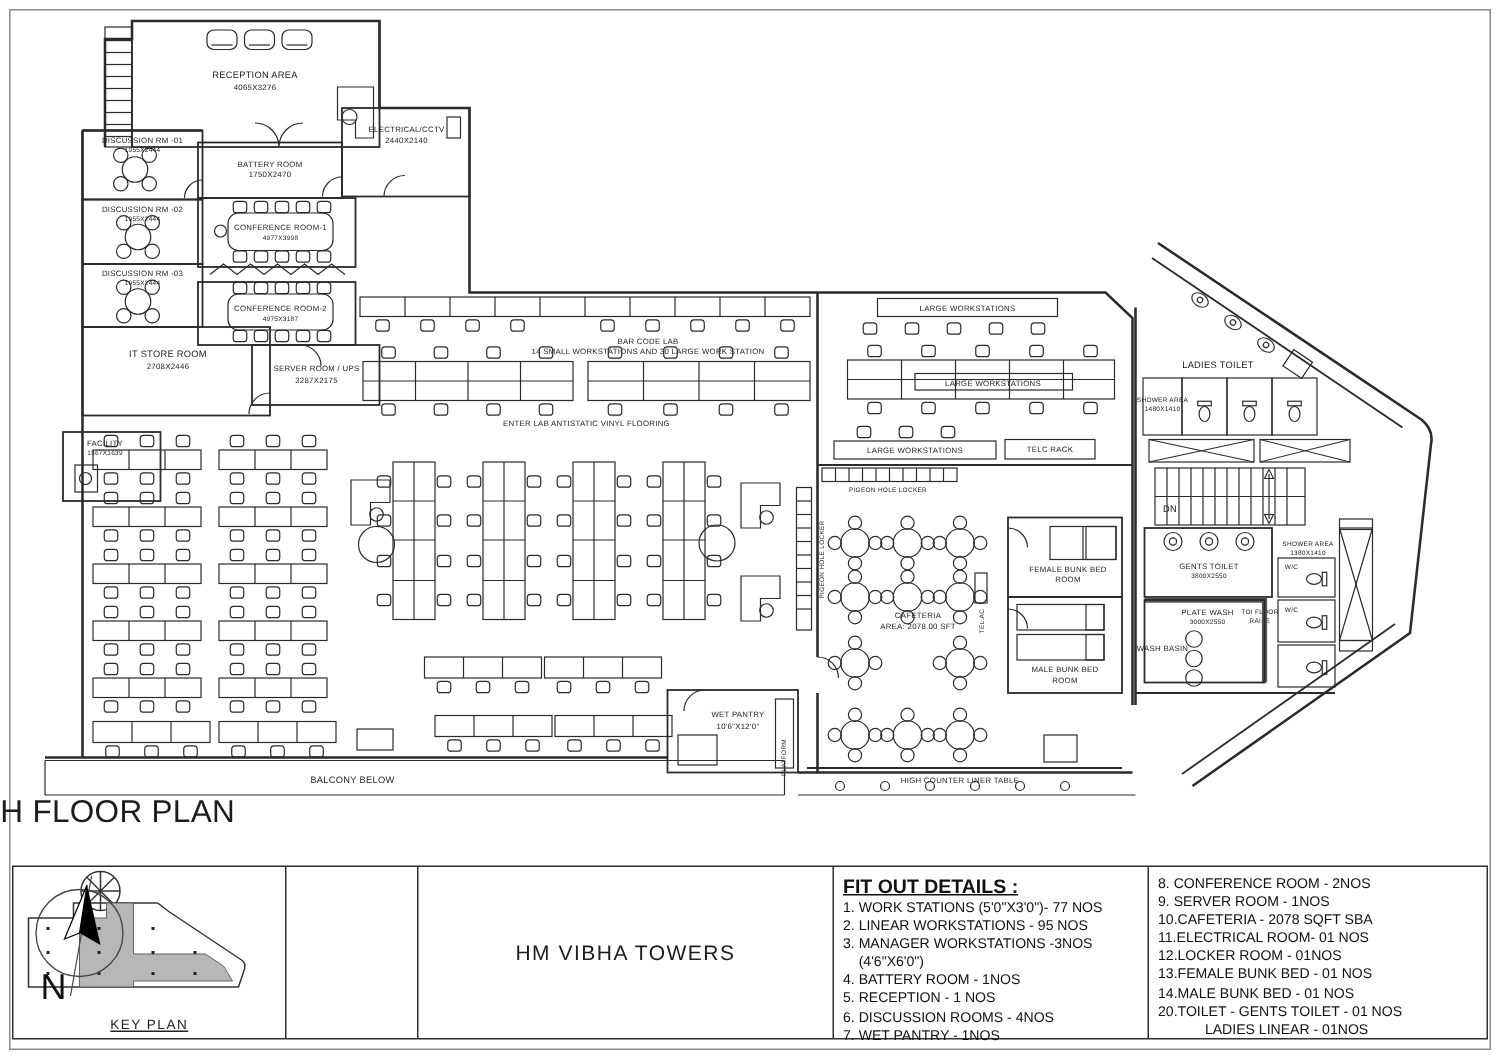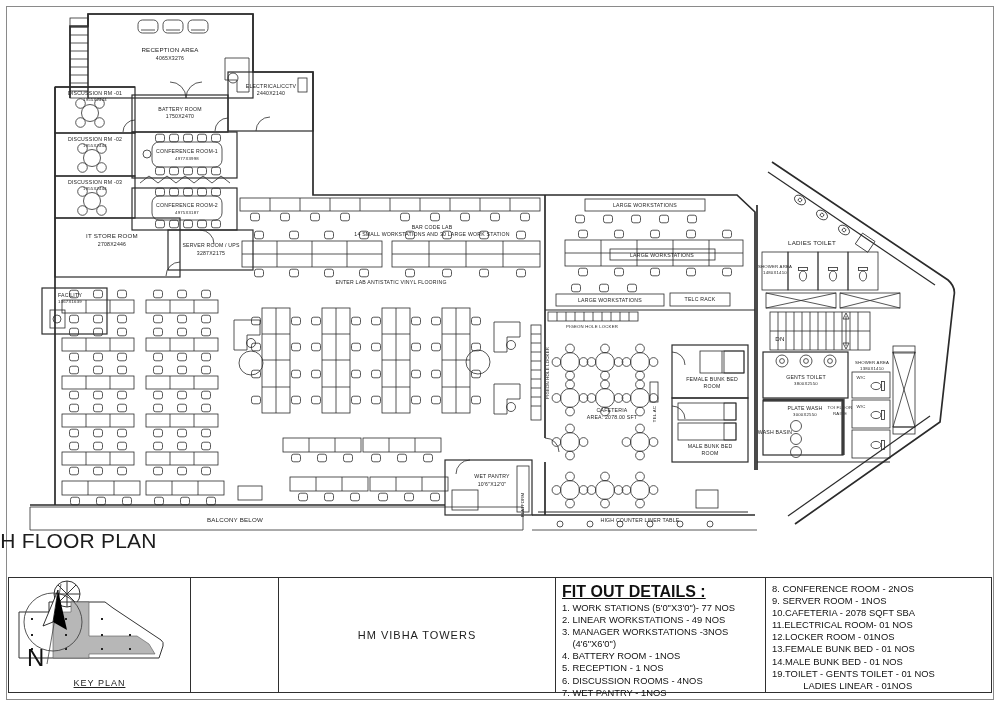--- a/index.html
+++ b/index.html
@@ -17,25 +17,25 @@
   
   .strip{position:absolute;left:8px;top:577px;width:982px;height:114px;border:1.4px solid #2f2f2f;
     display:flex;background:#fff;}
   .cell{border-right:1.2px solid #2f2f2f;box-sizing:border-box;height:100%;}
   .cell:last-child{border-right:none;}
   .kp{width:182px;display:flex;flex-direction:column;align-items:center;justify-content:flex-end;padding-bottom:4px;}
   .kp-label{font-size:9px;letter-spacing:1px;text-decoration:underline;color:#222;margin-top:4px;}
   .north{width:88px;display:flex;align-items:center;justify-content:center;}
   .tblock{width:277px;display:flex;flex-direction:column;}
   .trow{flex:1;display:flex;align-items:center;justify-content:center;border-bottom:1.2px solid #2f2f2f;
-    font-size:11px;letter-spacing:1px;color:#1d1d1d;}
+    font-size:14px;letter-spacing:1px;color:#1d1d1d;}
   .trow:last-child{border-bottom:none;}
   .fitout{width:210px;padding:5px 6px;box-sizing:border-box;}
   .flist{width:225px;padding:5px 6px;box-sizing:border-box;}
-  .fo-head{font-size:16px;font-weight:bold;text-decoration:underline;color:#111;margin-bottom:1px;}
+  .fo-head{font-size:13px;font-weight:bold;text-decoration:underline;color:#111;margin-bottom:1px;}
   .fo-line{font-size:9.4px;line-height:12.1px;color:#111;white-space:pre;}
 </style>
 </head>
 <body>
 
 <div class="sheet"></div>
 
 <svg class="cad" width="1000" height="572" viewBox="0 0 1000 572">
   <defs>
     <pattern id="hat" width="4.5" height="4.5" patternUnits="userSpaceOnUse" patternTransform="rotate(45)">
@@ -588,33 +588,33 @@
     </svg>
   </div>
 
   <div class="cell tblock">
     <div class="trow">HM VIBHA TOWERS</div>
   </div>
 
   <div class="cell fitout">
     <div class="fo-head">FIT OUT DETAILS :</div>
     <div class="fo-line">1. WORK STATIONS (5'0"X3'0")- 77 NOS</div>
-    <div class="fo-line">2. LINEAR WORKSTATIONS - 49 NOS</div>
+    <div class="fo-line">2. LINEAR WORKSTATIONS - 95 NOS</div>
     <div class="fo-line">3. MANAGER WORKSTATIONS -3NOS</div>
     <div class="fo-line">    (4'6"X6'0")</div>
     <div class="fo-line">4. BATTERY ROOM - 1NOS</div>
     <div class="fo-line">5. RECEPTION - 1 NOS</div>
     <div class="fo-line">6. DISCUSSION ROOMS - 4NOS</div>
     <div class="fo-line">7. WET PANTRY - 1NOS</div>
   </div>
 
   <div class="cell flist">
     <div class="fo-line">8. CONFERENCE ROOM - 2NOS</div>
     <div class="fo-line">9. SERVER ROOM - 1NOS</div>
     <div class="fo-line">10.CAFETERIA - 2078 SQFT SBA</div>
     <div class="fo-line">11.ELECTRICAL ROOM- 01 NOS</div>
     <div class="fo-line">12.LOCKER ROOM - 01NOS</div>
     <div class="fo-line">13.FEMALE BUNK BED - 01 NOS</div>
     <div class="fo-line">14.MALE BUNK BED - 01 NOS</div>
-    <div class="fo-line">19.TOILET - GENTS TOILET - 01 NOS</div>
+    <div class="fo-line">20.TOILET - GENTS TOILET - 01 NOS</div>
     <div class="fo-line">            LADIES LINEAR - 01NOS</div>
   </div>
 </div>
 
 </body></html>

